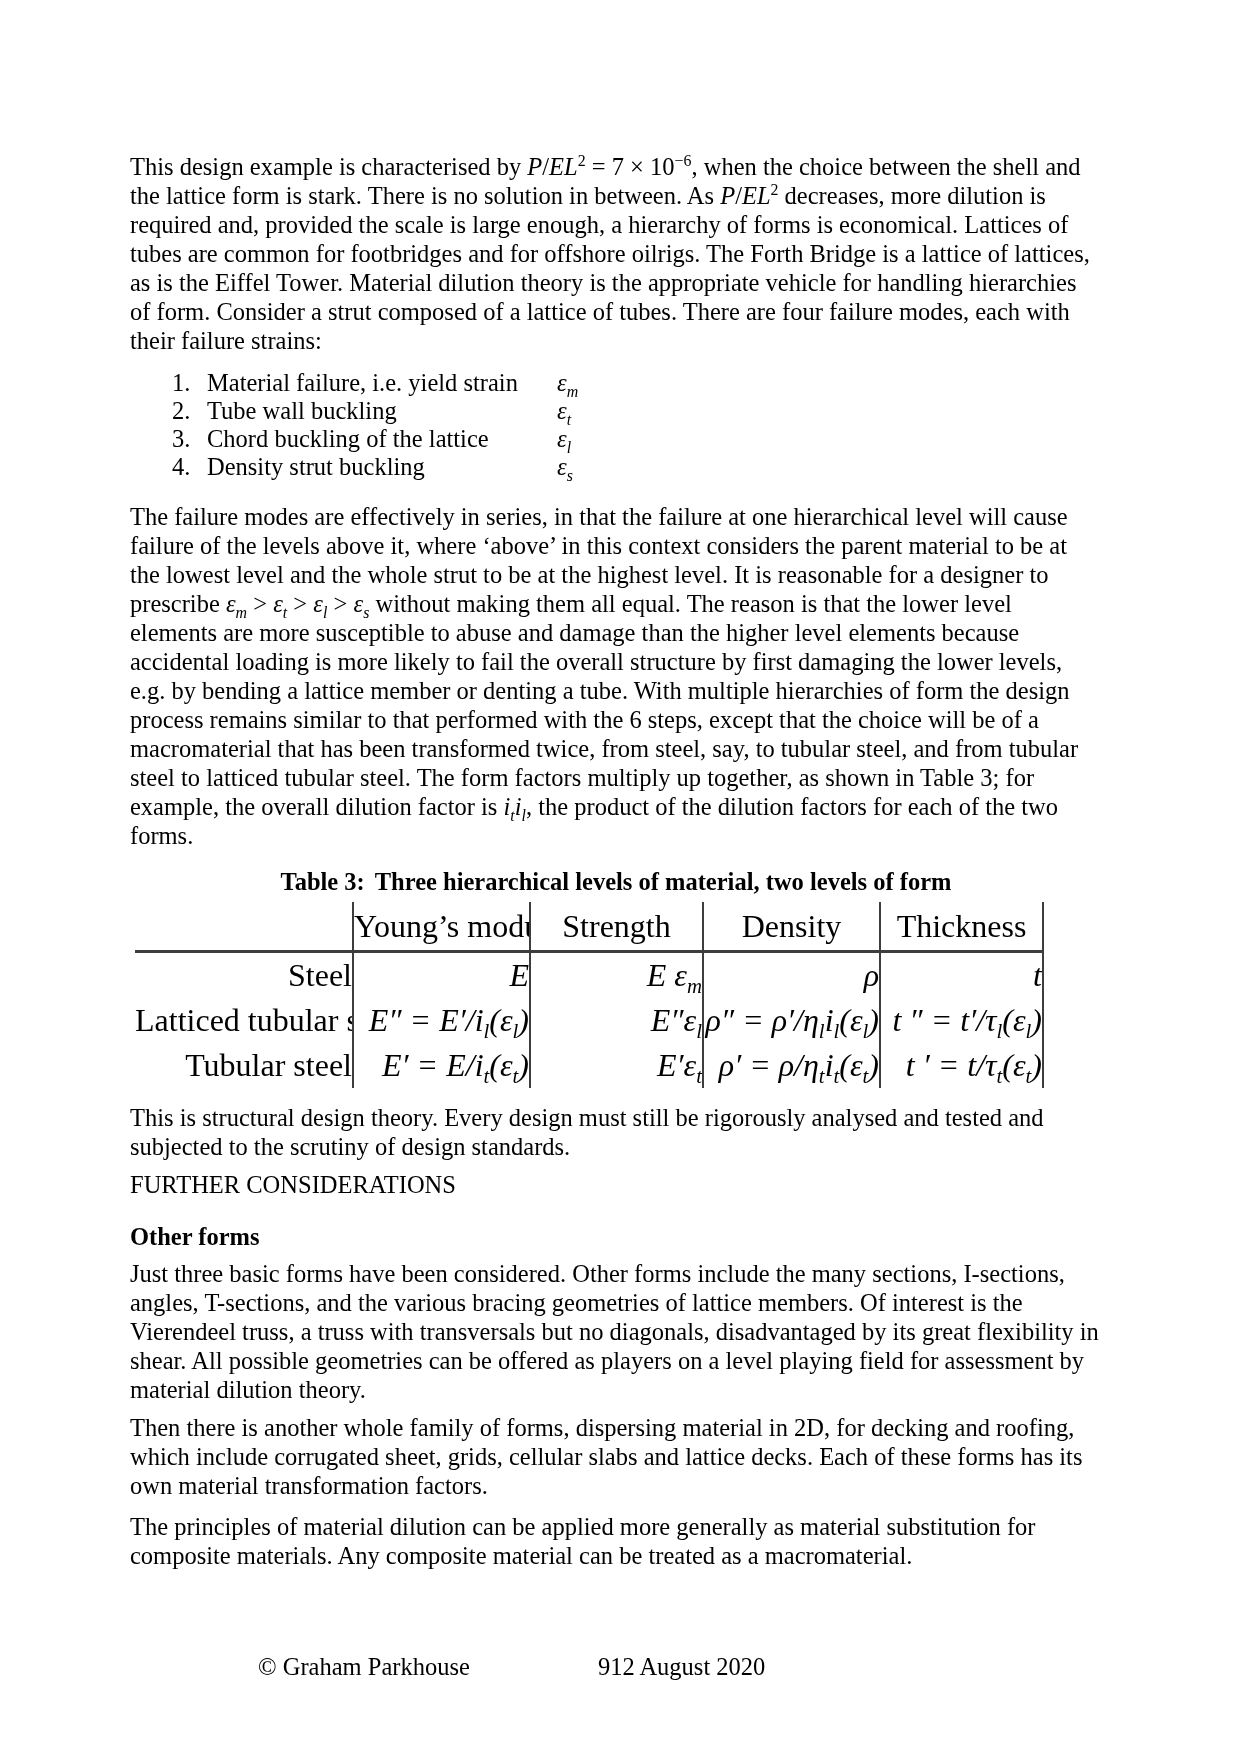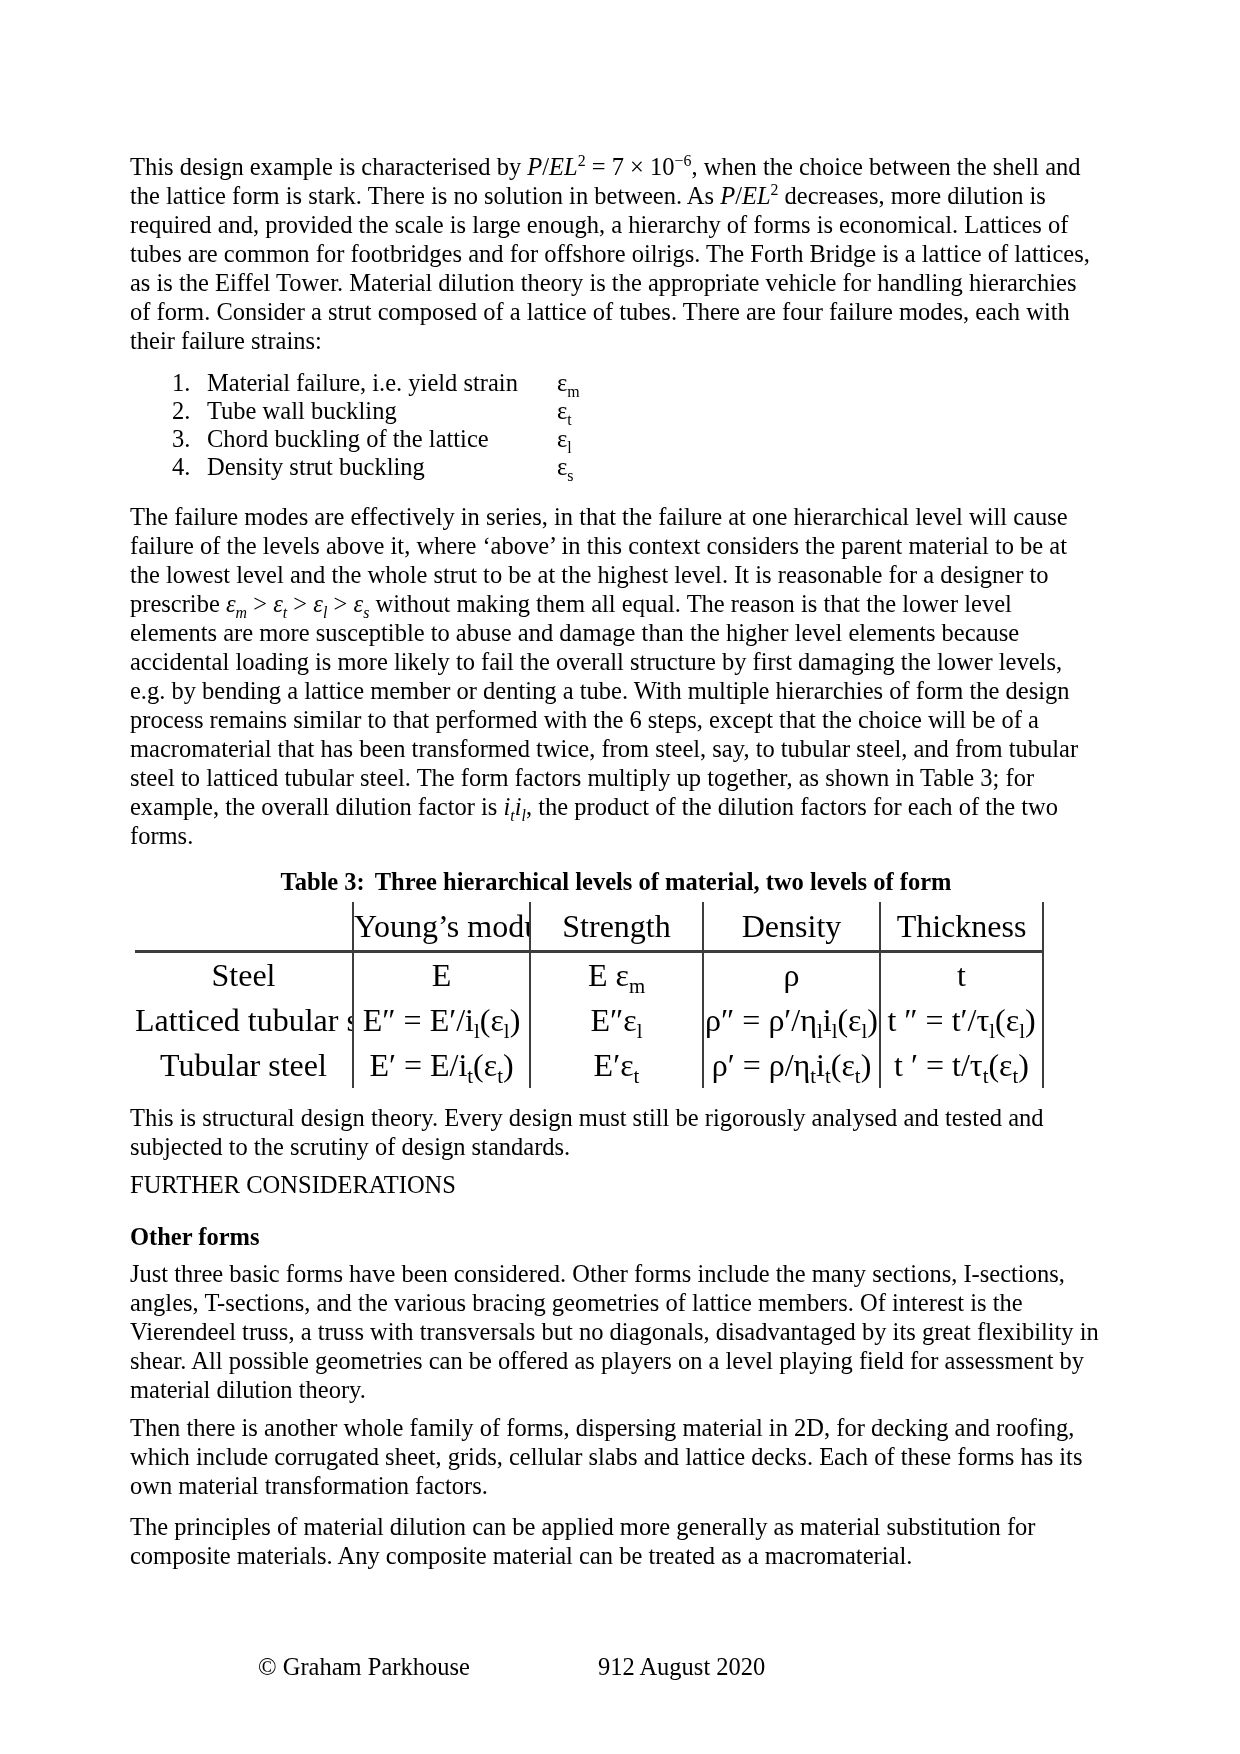--- a/index.html
+++ b/index.html
@@ -8,21 +8,21 @@
     width:1240px;height:1754px;
     background:#ffffff;
     font-family:"Liberation Serif", serif;
     font-size:24.5px;line-height:29px;color:#000;
     overflow:hidden;
   }
   .content{position:absolute;left:130px;top:152px;width:972px;}
   p{margin:0;}
   sub,sup{font-size:65%;line-height:0;}
   i{font-style:italic;}
-  .math{}
+  .math{font-style:italic;}
   .mb14{margin-bottom:14px;}
   .mb21{margin-bottom:21px;}
   .mb17{margin-bottom:17px;}
   .mb5{margin-bottom:5px;}
   .mb15{margin-bottom:15px;}
   .mb9{margin-bottom:9px;}
   .mb22{margin-bottom:22px;}
   .mb7{margin-bottom:7px;}
   .mb12{margin-bottom:12px;}
 
@@ -41,21 +41,21 @@
     width:908px;margin-left:5px;
     font-size:32px;
   }
   table.materials th,table.materials td{
     border-right:2px solid #3d3d3d;
     text-align:center;vertical-align:middle;
     font-weight:normal;padding:0;white-space:nowrap;
     overflow:hidden;
   }
   table.materials thead th{height:48px;border-bottom:3px solid #3d3d3d;}
-  table.materials tbody td{height:45px;}
+  table.materials tbody td{height:45px;text-align:right;}
   .col-label{width:218px;}
   .col-ym{width:177px;}
   .col-str{width:173px;}
   .col-den{width:177px;}
   .col-thk{width:163px;}
 
   .h-section{font-weight:normal;line-height:30px;}
   .h-sub{font-weight:bold;line-height:30px;}
 
   .footer{

